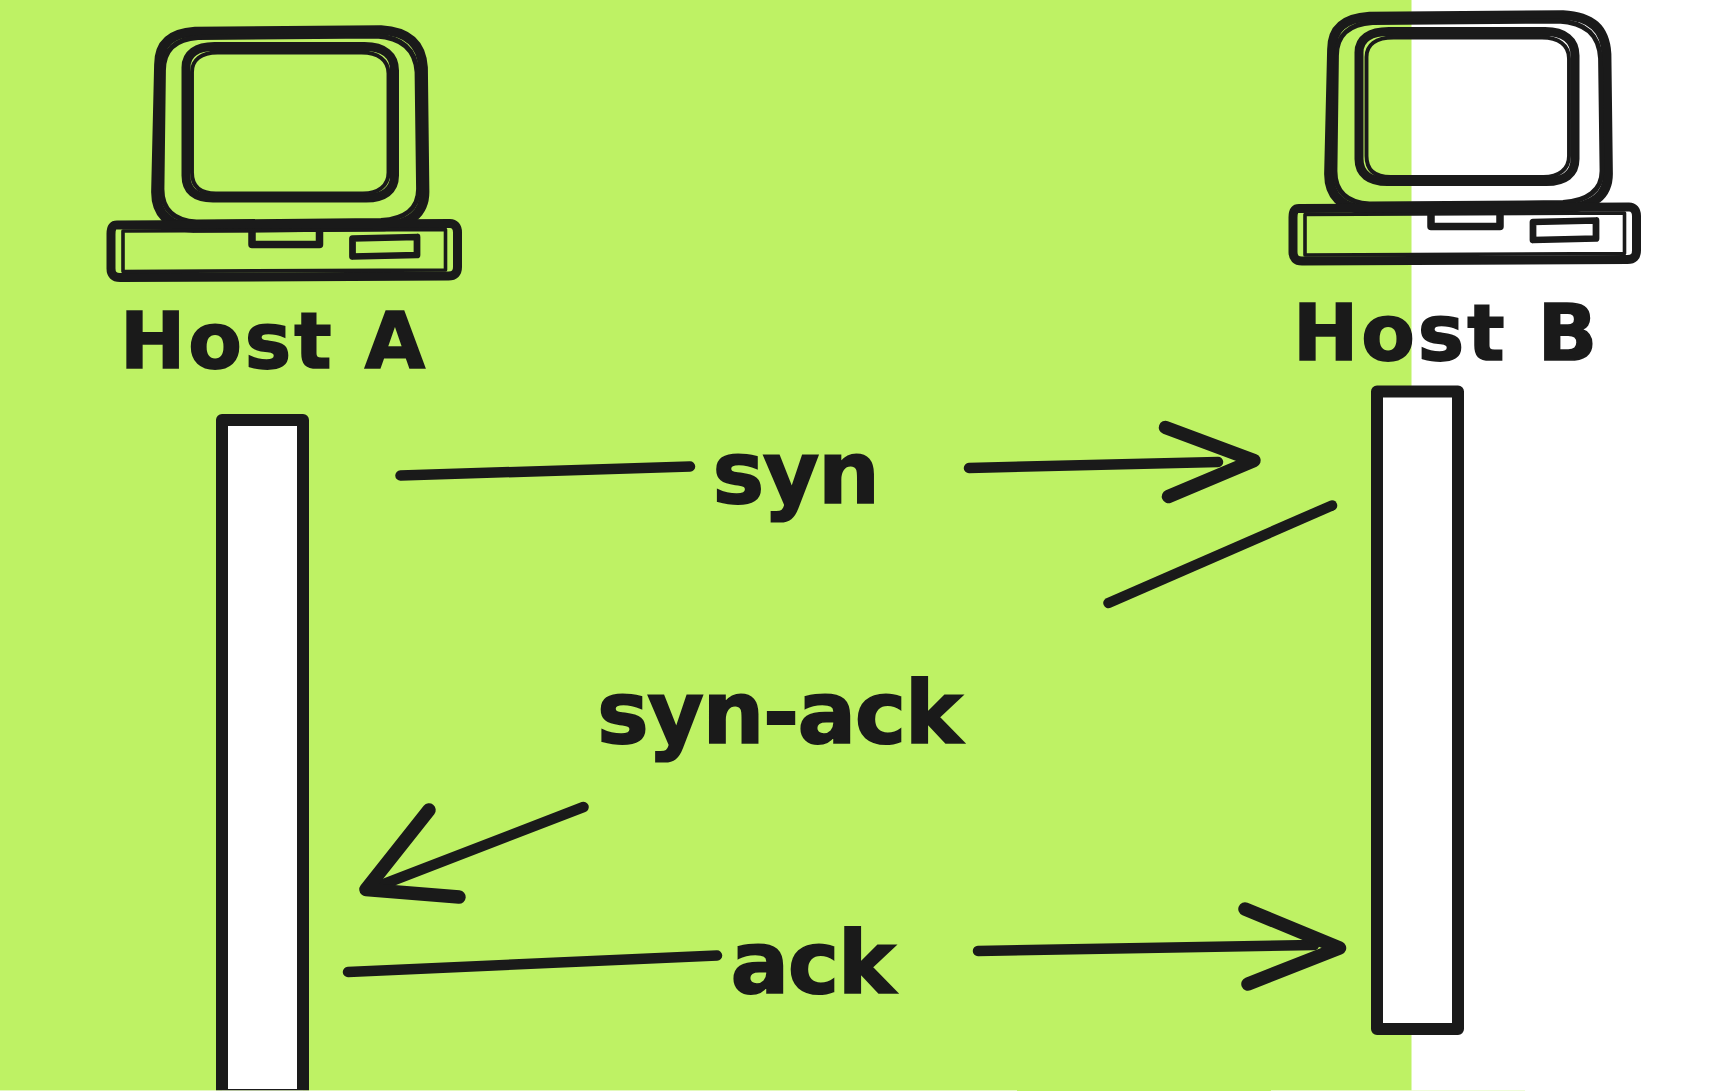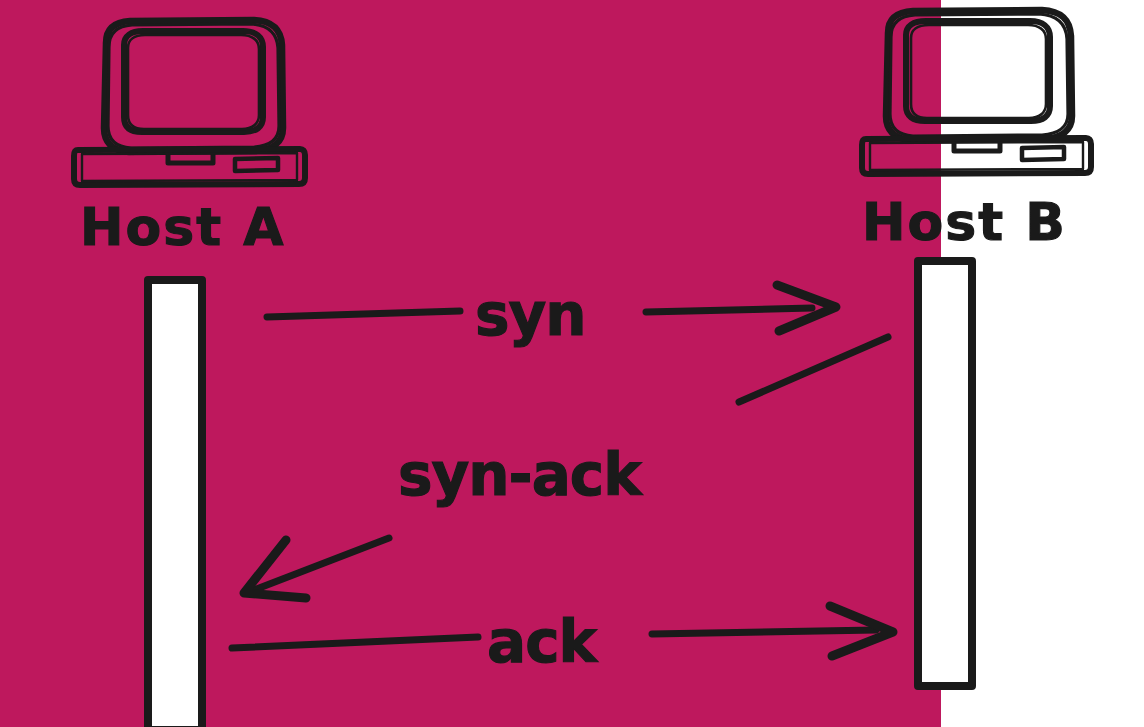--- a/index.html
+++ b/index.html
@@ -11,21 +11,21 @@
   body {
     width: 1144px;
     height: 727px;
     overflow: hidden;
     font-family: "DejaVu Sans", sans-serif;
   }
   #canvas-wrap {
     position: relative;
     width: 941px;
     height: 727px;
-    background: #be185d;
+    background: #bef264;
   }
   svg.diagram {
     display: block;
     width: 1144px;
     height: 727px;
   }
   .stroke {
     fill: none;
     stroke: #1a1a1a;
     stroke-linecap: round;

